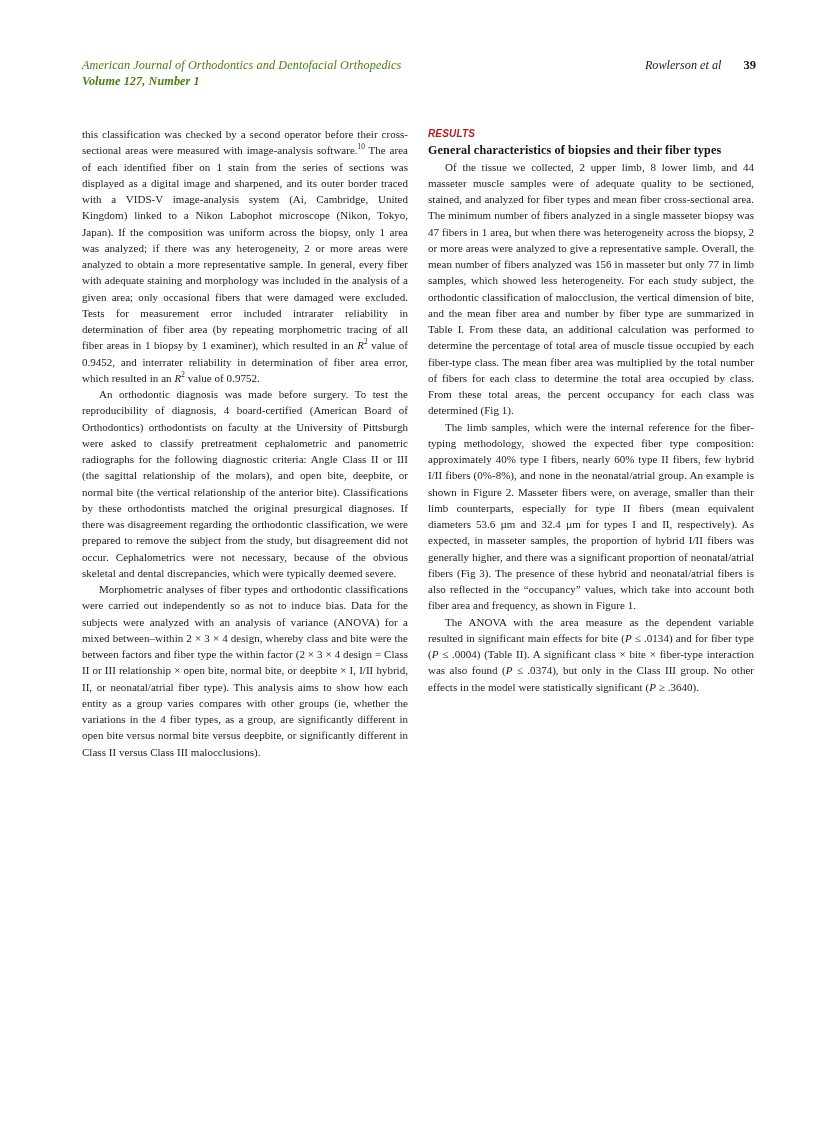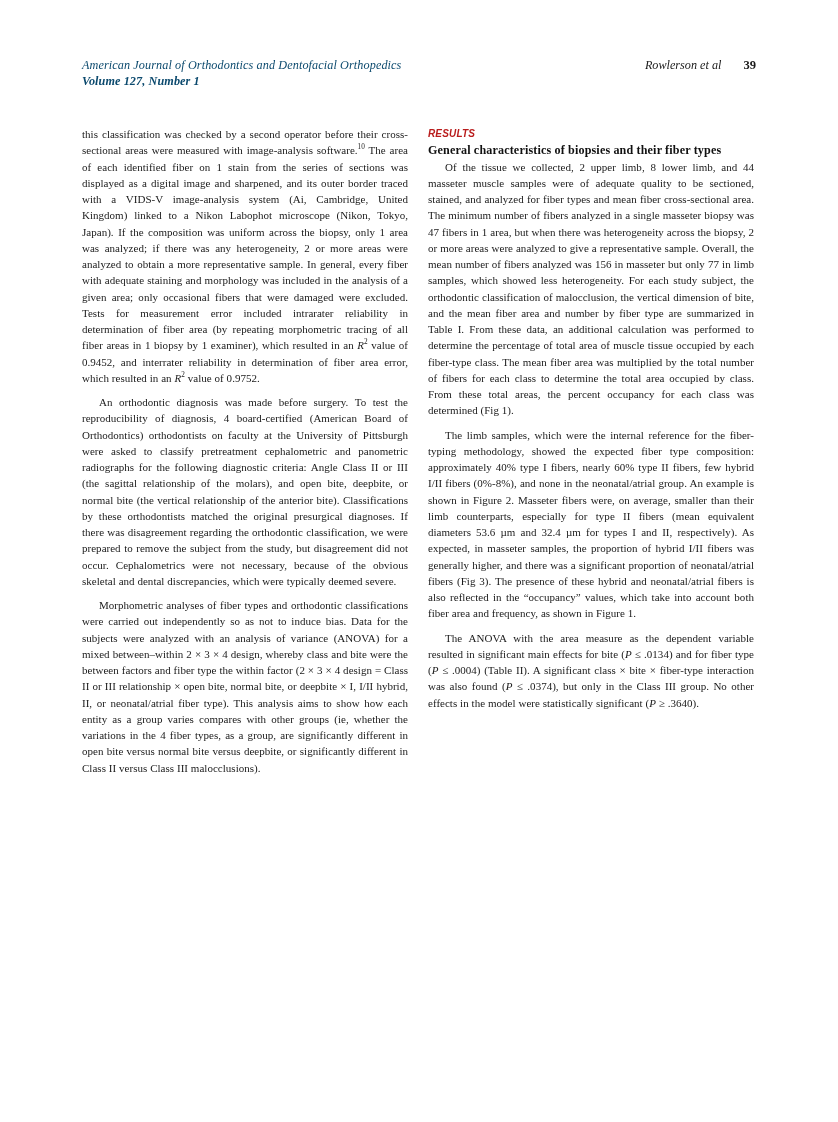--- a/index.html
+++ b/index.html
@@ -33,21 +33,21 @@
     height: 36px;
   }
   .rh-left {
     position: absolute;
     left: 0;
     top: 0;
     font-style: italic;
     font-size: 12.2px;
     line-height: 15.5px;
     letter-spacing: 0.1px;
-    color: #0c4a6e;
+    color: #4d7c0f;
     white-space: nowrap;
   }
   .rh-left .rh-line2 {
     display: block;
     font-weight: bold;
   }
   .rh-left .rh-vol-num {
     font-style: italic;
   }
   .rh-right {
@@ -85,21 +85,21 @@
     font-size: 11px;
     line-height: 16.25px;
     letter-spacing: 0.02px;
     word-spacing: 0.1px;
     hyphens: none;
   }
   p.body.indent {
     text-indent: 17px;
   }
   p.body + p.body {
-    margin-top: 8px;
+    margin-top: 0;
   }
 
   h2.section-head {
     margin: 0;
     font-family: "Liberation Sans", "DejaVu Sans", sans-serif;
     font-size: 10px;
     line-height: 16.3px;
     font-weight: bold;
     letter-spacing: 0.15px;
     color: #b91c1c;

